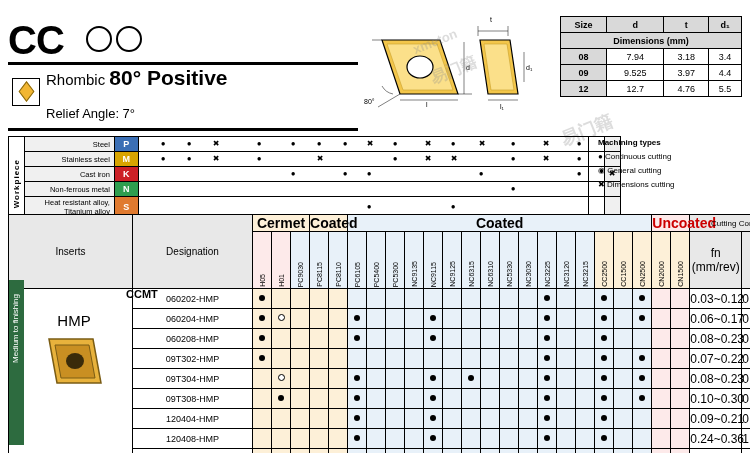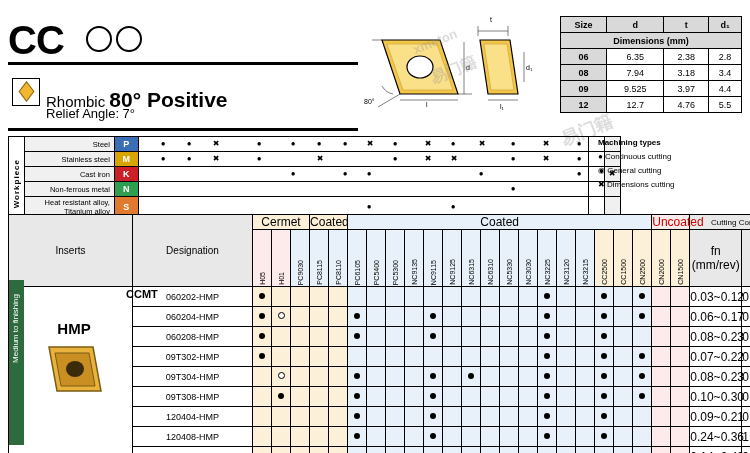--- a/index.html
+++ b/index.html
@@ -13,21 +13,21 @@
   }
   .page{position:absolute;left:0;top:0;width:606px;height:453px;}
 
   
   .cc-title{position:absolute;left:8px;top:18px;font-size:40px;font-weight:bold;letter-spacing:-1px;}
   .cc-circles{position:absolute;left:86px;top:26px;}
   .cc-circles span{display:inline-block;width:22px;height:22px;border:2px solid #000;border-radius:50%;margin-right:4px;}
   .hr-top{position:absolute;left:8px;top:62px;width:350px;height:3px;background:#000;}
   .diamond-icon{position:absolute;left:12px;top:78px;width:26px;height:26px;border:1.5px solid #000;}
   .diamond-icon i{display:block;width:11px;height:11px;background:#f2b632;border:1px solid #8a6a12;transform:rotate(45deg) skew(8deg,8deg);margin:6px auto;}
-  .rhombic{position:absolute;left:46px;top:88px;font-size:15px;}
+  .rhombic{position:absolute;left:46px;top:66px;font-size:15px;}
   .rhombic b{font-size:21px;font-weight:bold;}
   .relief{position:absolute;left:46px;top:106px;font-size:13px;}
   .hr-top2{position:absolute;left:8px;top:128px;width:350px;height:3px;background:#000;}
 
   
   .draw{position:absolute;left:360px;top:12px;width:195px;height:110px;}
   .wm{position:absolute;color:rgba(140,140,140,.30);font-size:13px;font-weight:bold;transform:rotate(-22deg);white-space:nowrap;}
 
   
   .dims{position:absolute;left:560px;top:16px;width:182px;border-collapse:collapse;font-size:9px;}
@@ -46,21 +46,21 @@
   .wp .cellrow{padding:0;}
   .markrow{position:relative;height:12px;}
   .mark{position:absolute;top:1px;font-size:8px;line-height:9px;}
   .legend{position:absolute;right:0;top:0;width:150px;font-size:8px;}
   .legend div{height:14px;line-height:14px;}
 
   
   .main{position:absolute;left:8px;top:214px;width:734px;height:232px;}
   .main table{border-collapse:collapse;font-size:7.5px;width:100%;table-layout:fixed;}
   .main td,.main th{border:1px solid #000;text-align:center;padding:0;}
-  .grp{font-size:12px;font-weight:normal;height:14px;}
+  .grp{font-size:14px;font-weight:bold;height:14px;}
   .vcode{height:56px;vertical-align:bottom;padding-bottom:2px;font-size:7px;}
   .vcode span{writing-mode:vertical-rl;transform:rotate(180deg);white-space:nowrap;letter-spacing:0;}
   .rowcell{height:19px;}
   .dot{display:inline-block;width:6px;height:6px;background:#000;border-radius:50%;}
   .dot.o{background:#fff;border:1px solid #000;width:5px;height:5px;}
   .desig{text-align:right;padding-right:10px;font-size:9px;}
   .cond{font-size:12px;}
   .side{writing-mode:vertical-rl;transform:rotate(180deg);font-size:8px;color:#fff;}
   .bg-cermet{background:#fdf0d8;}
   .bg-coated-y{background:#fdf0d8;}
@@ -129,26 +129,20 @@
         <th>Size</th>
         <th>d</th>
         <th>t</th>
         <th>d₁</th>
       </tr>
       <tr>
           <th colspan="4">Dimensions (mm)</th>
         </tr>
     </thead>
     <tbody>
-      <tr>
-          <td class="sz">06</td>
-          <td>6.35</td>
-          <td>2.38</td>
-          <td>2.8</td>
-        </tr>
       <tr>
           <td class="sz">08</td>
           <td>7.94</td>
           <td>3.18</td>
           <td>3.4</td>
         </tr>
       <tr>
           <td class="sz">09</td>
           <td>9.525</td>
           <td>3.97</td>
@@ -586,21 +580,21 @@
             <td class="rowcell cond">0.70~3.60</td>
           </tr>
         </tbody>
     </table>
   </div>
 
   <div style="position:absolute;left:9px;top:280px;width:15px;height:165px;background:#2d6b3f;">
     <div style="position:absolute;left:2px;top:14px;" class="side">Medium to finishing</div>
   </div>
   <div style="position:absolute;left:26px;top:300px;width:96px;height:120px;text-align:center;">
-    <div style="font-size:15px;font-weight:bold;margin-top:20px">HMP</div>
+    <div style="font-size:15px;font-weight:normal;margin-top:12px">HMP</div>
     <svg width="78" height="62" style="margin-top:4px">
       <polygon points="14,6 58,6 66,50 22,50" fill="#e8b23c" stroke="#7a5c14" stroke-width="1.5"></polygon>
       <polygon points="20,12 54,12 60,45 26,45" fill="#c98f22" stroke="#7a5c14" stroke-width="1"></polygon>
       <ellipse cx="40" cy="28" rx="9" ry="8" fill="#3a2b0a"></ellipse>
     </svg>
   </div>
   <div style="position:absolute;left:126px;top:288px;font-size:11px;font-weight:bold;">CCMT</div>
 
 </div>
 

